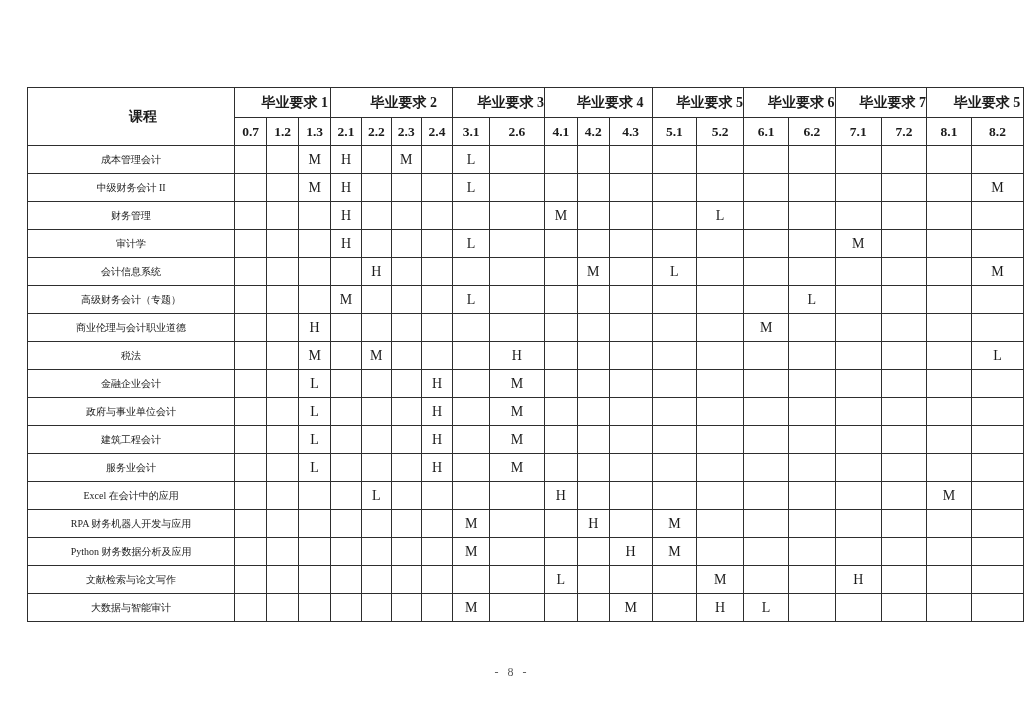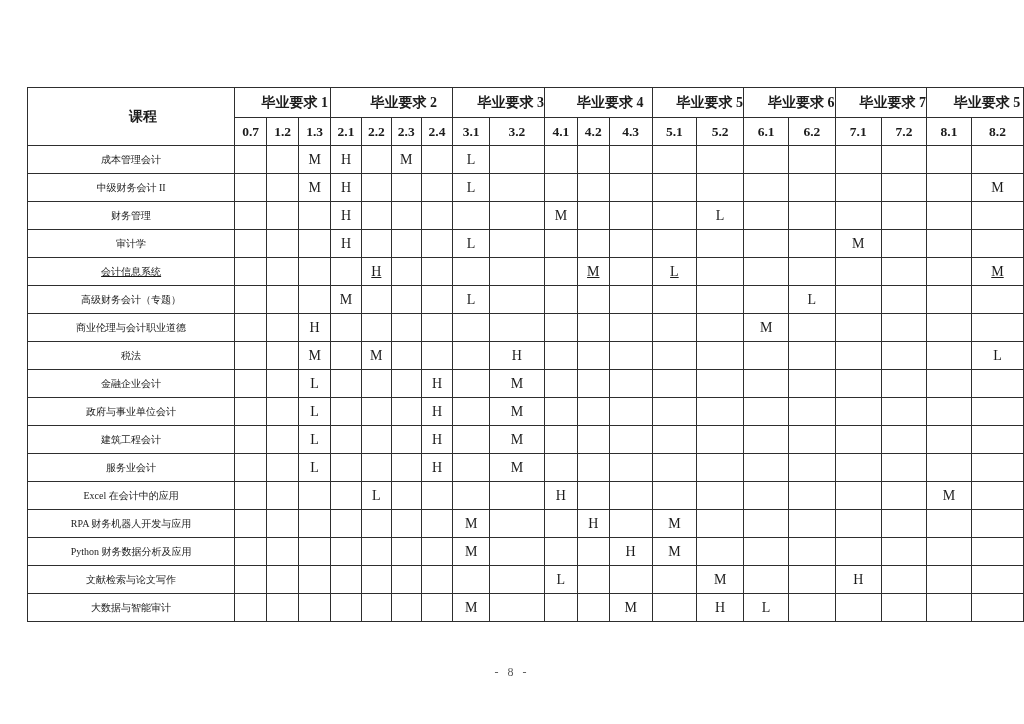--- a/index.html
+++ b/index.html
@@ -100,21 +100,21 @@
         </tr>
         <tr class="sub-row">
           <th>0.7</th>
           <th>1.2</th>
           <th>1.3</th>
           <th>2.1</th>
           <th>2.2</th>
           <th>2.3</th>
           <th>2.4</th>
           <th>3.1</th>
-          <th>3.2</th>
+          <th>2.6</th>
           <th>4.1</th>
           <th>4.2</th>
           <th>4.3</th>
           <th>5.1</th>
           <th>5.2</th>
           <th>6.1</th>
           <th>6.2</th>
           <th>7.1</th>
           <th>7.2</th>
           <th>8.1</th>
@@ -207,21 +207,21 @@
           <td class="matrix-cell"></td>
           <td class="matrix-cell"></td>
           <td class="matrix-cell"></td>
           <td class="matrix-cell"></td>
           <td class="matrix-cell"></td>
           <td class="matrix-cell">M</td>
           <td class="matrix-cell"></td>
           <td class="matrix-cell"></td>
           <td class="matrix-cell"></td>
         </tr>
-        <tr style="height: 28px; text-decoration: underline;">
+        <tr style="height: 28px;">
           <td class="course-cell">会计信息系统</td>
           <td class="matrix-cell"></td>
           <td class="matrix-cell"></td>
           <td class="matrix-cell"></td>
           <td class="matrix-cell"></td>
           <td class="matrix-cell">H</td>
           <td class="matrix-cell"></td>
           <td class="matrix-cell"></td>
           <td class="matrix-cell"></td>
           <td class="matrix-cell"></td>

